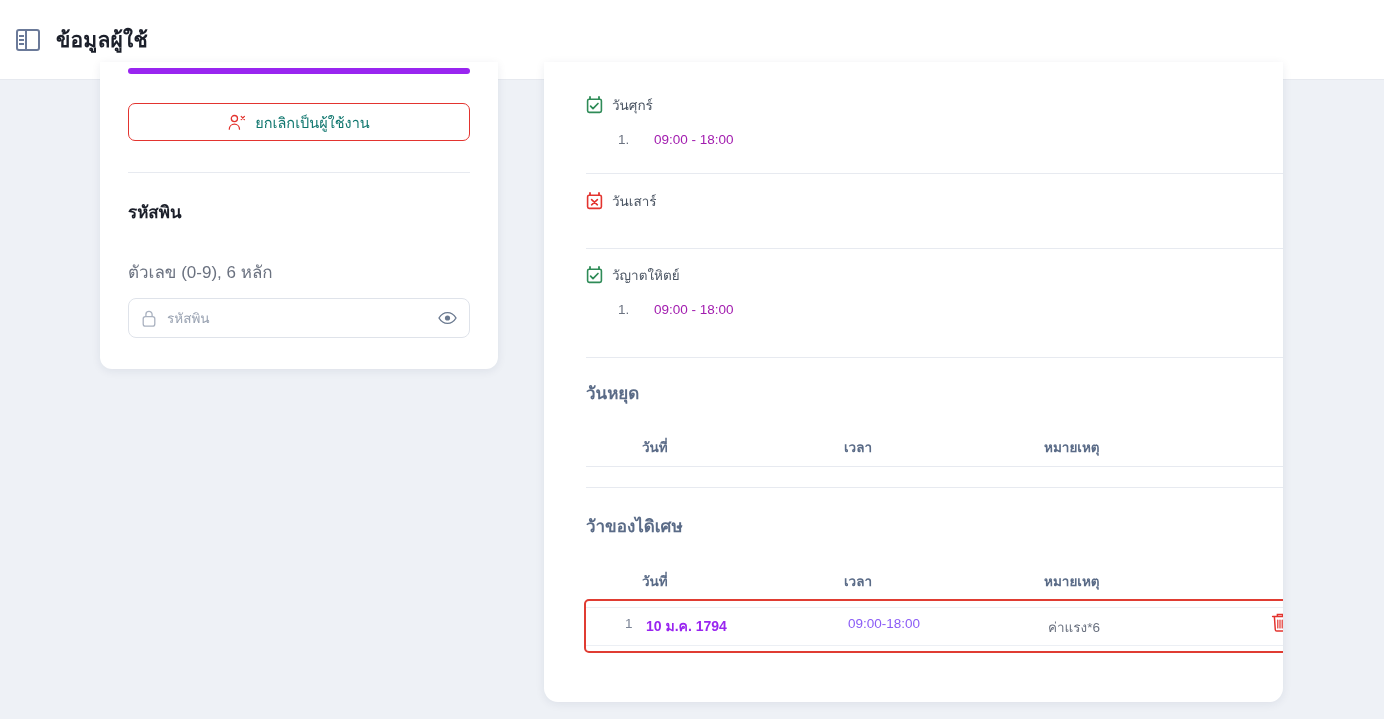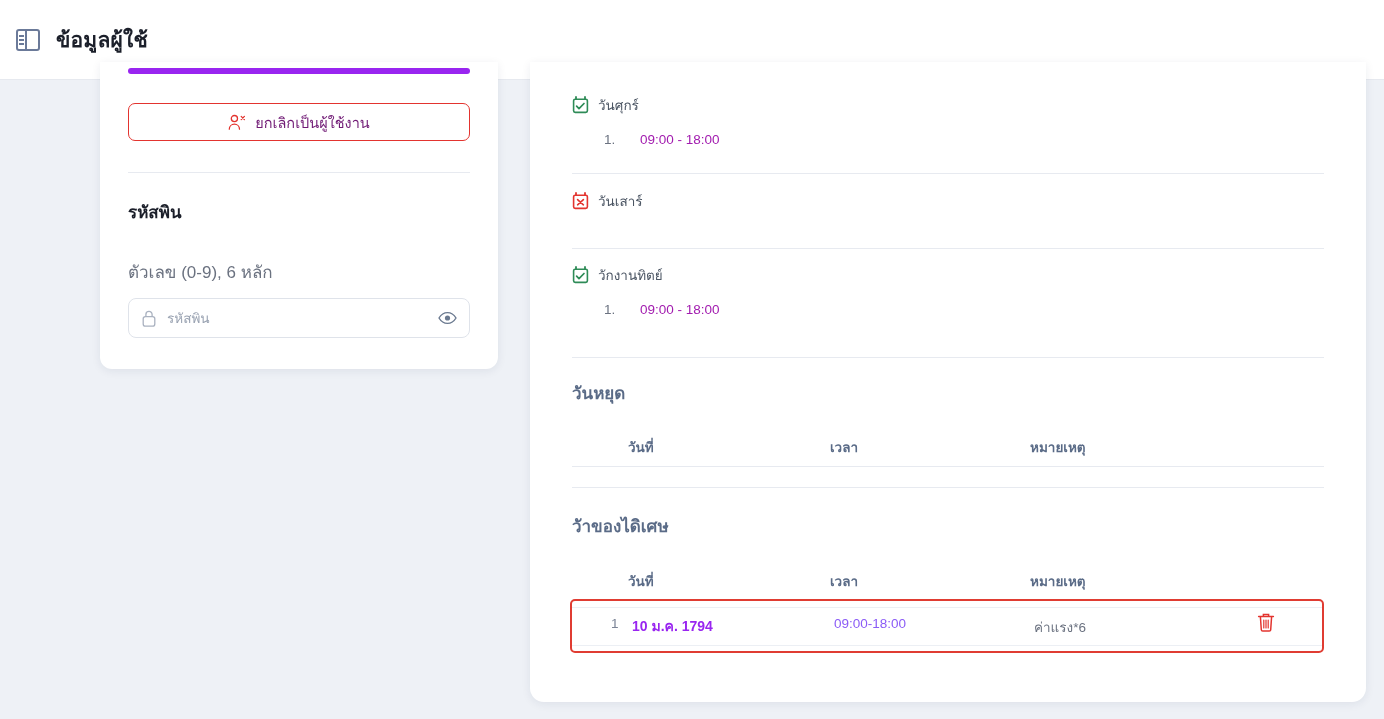--- a/index.html
+++ b/index.html
@@ -62,21 +62,21 @@
     width: 342px; height: 6px;
     background: #9925f0;
     border-radius: 3px;
   }
   .btn-outline-red {
     position: absolute; left: 28px; top: 41px;
     width: 342px; height: 38px;
     border: 1px solid #e3342f;
     border-radius: 7px;
     background: #fff;
-    color: #701a75;
+    color: #0f766e;
     font-size: 14.5px;
     display: flex; align-items: center; justify-content: center;
     gap: 9px;
     cursor: pointer;
   }
   .user-x-icon { display: block; }
   .divider {
     position: absolute; left: 28px; top: 110px;
     width: 342px; height: 1px; background: #e7eaf0;
   }
@@ -102,22 +102,22 @@
     padding: 0 12px;
   }
   .pin-input .lock { margin-right: 10px; }
   .pin-input .ph {
     flex: 1; font-size: 13.5px; color: #9aa3b2;
   }
   .eye { cursor: pointer; }
 
   
   .right-card {
-    position: absolute; left: 530px; top: 62px;
-    width: 836px; height: 640px;
+    position: absolute; left: 544px; top: 62px;
+    width: 739px; height: 640px;
     background: #ffffff;
     border-radius: 0 0 14px 14px;
     box-shadow: 0 2px 10px rgba(25,40,80,.08);
     overflow: hidden;
   }
 
   .day-row {
     position: absolute; left: 42px; width: 752px;
   }
   .day-head { display: flex; align-items: center; height: 26px; }
@@ -250,21 +250,21 @@
 
     <div class="row-sep" style="top:186px"></div>
 
     <div class="day-row" style="top:200px">
       <div class="day-head">
         <svg class="cal-icon" width="17" height="18" viewBox="0 0 17 18">
           <path d="M4 1v2.2M13 1v2.2" stroke="#2e8b57" stroke-width="1.8" stroke-linecap="round"></path>
           <rect x="1.6" y="3.2" width="13.8" height="13.2" rx="1.6" stroke="#2e8b57" stroke-width="1.6" fill="#fff"></rect>
           <path d="M4.6 10.2l2.4 2.5 5-5.2" stroke="#2e8b57" stroke-width="1.7" fill="none" stroke-linecap="round" stroke-linejoin="round"></path>
         </svg>
-        <span class="day-name">วักงานทิตย์</span>
+        <span class="day-name">วัญาตใหิตย์</span>
       </div>
       <div class="slot">
         <span class="idx">1.</span>
         <span class="tm">09:00 - 18:00</span>
       </div>
     </div>
 
     <div class="row-sep" style="top:295px"></div>
 
     <div class="section-title" style="top:317px">วันหยุด</div>

